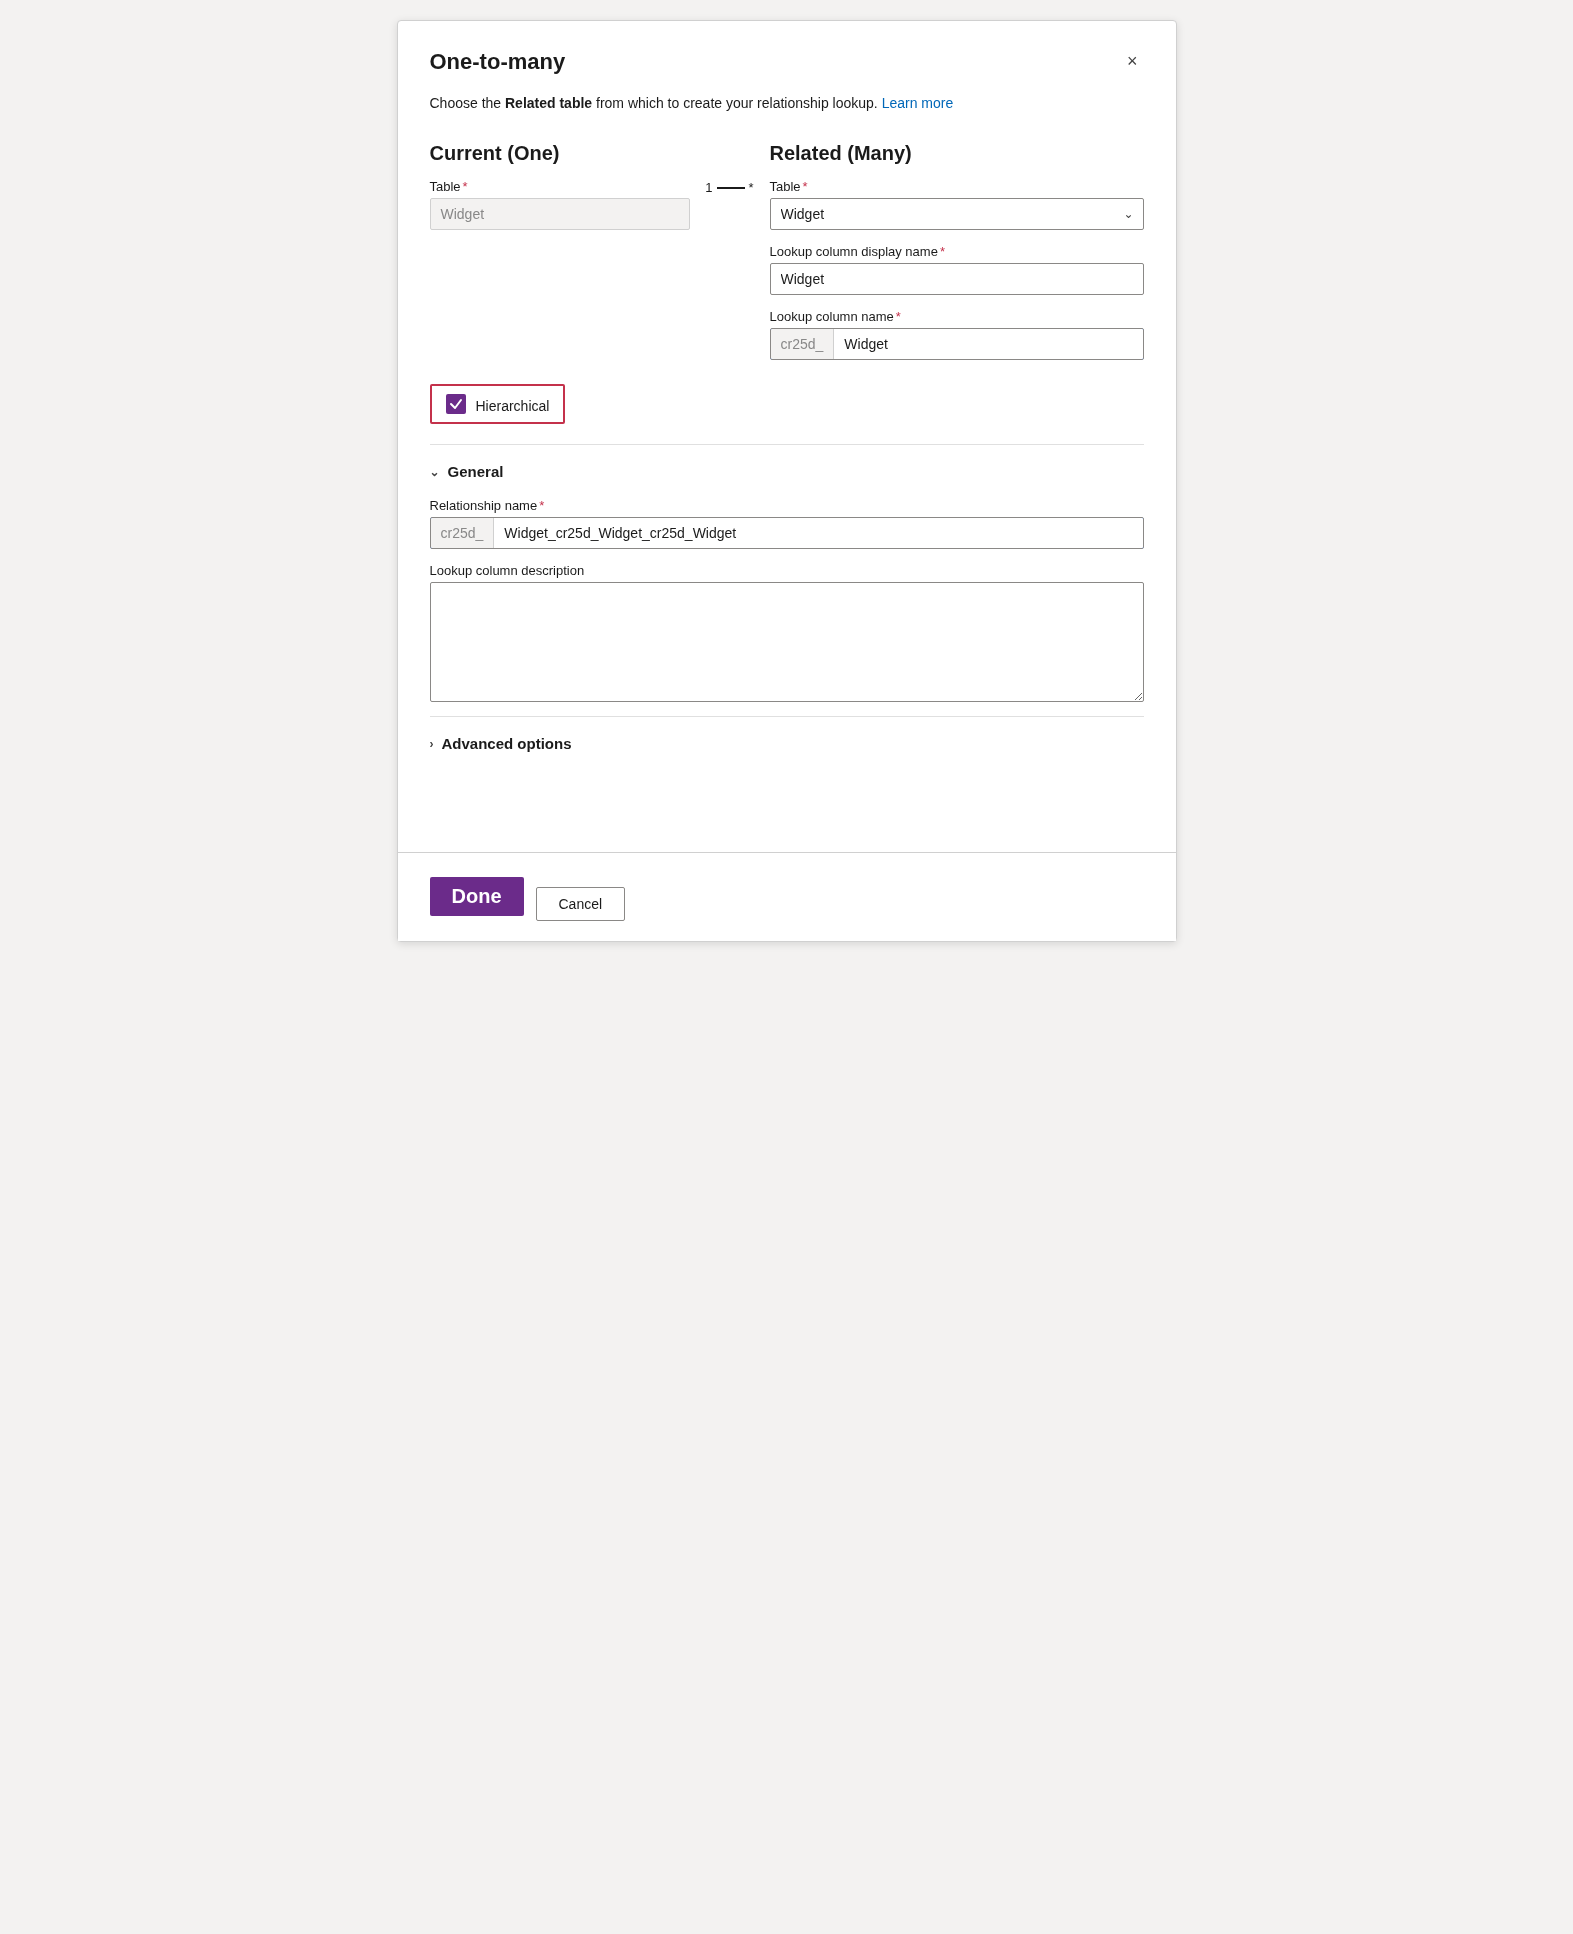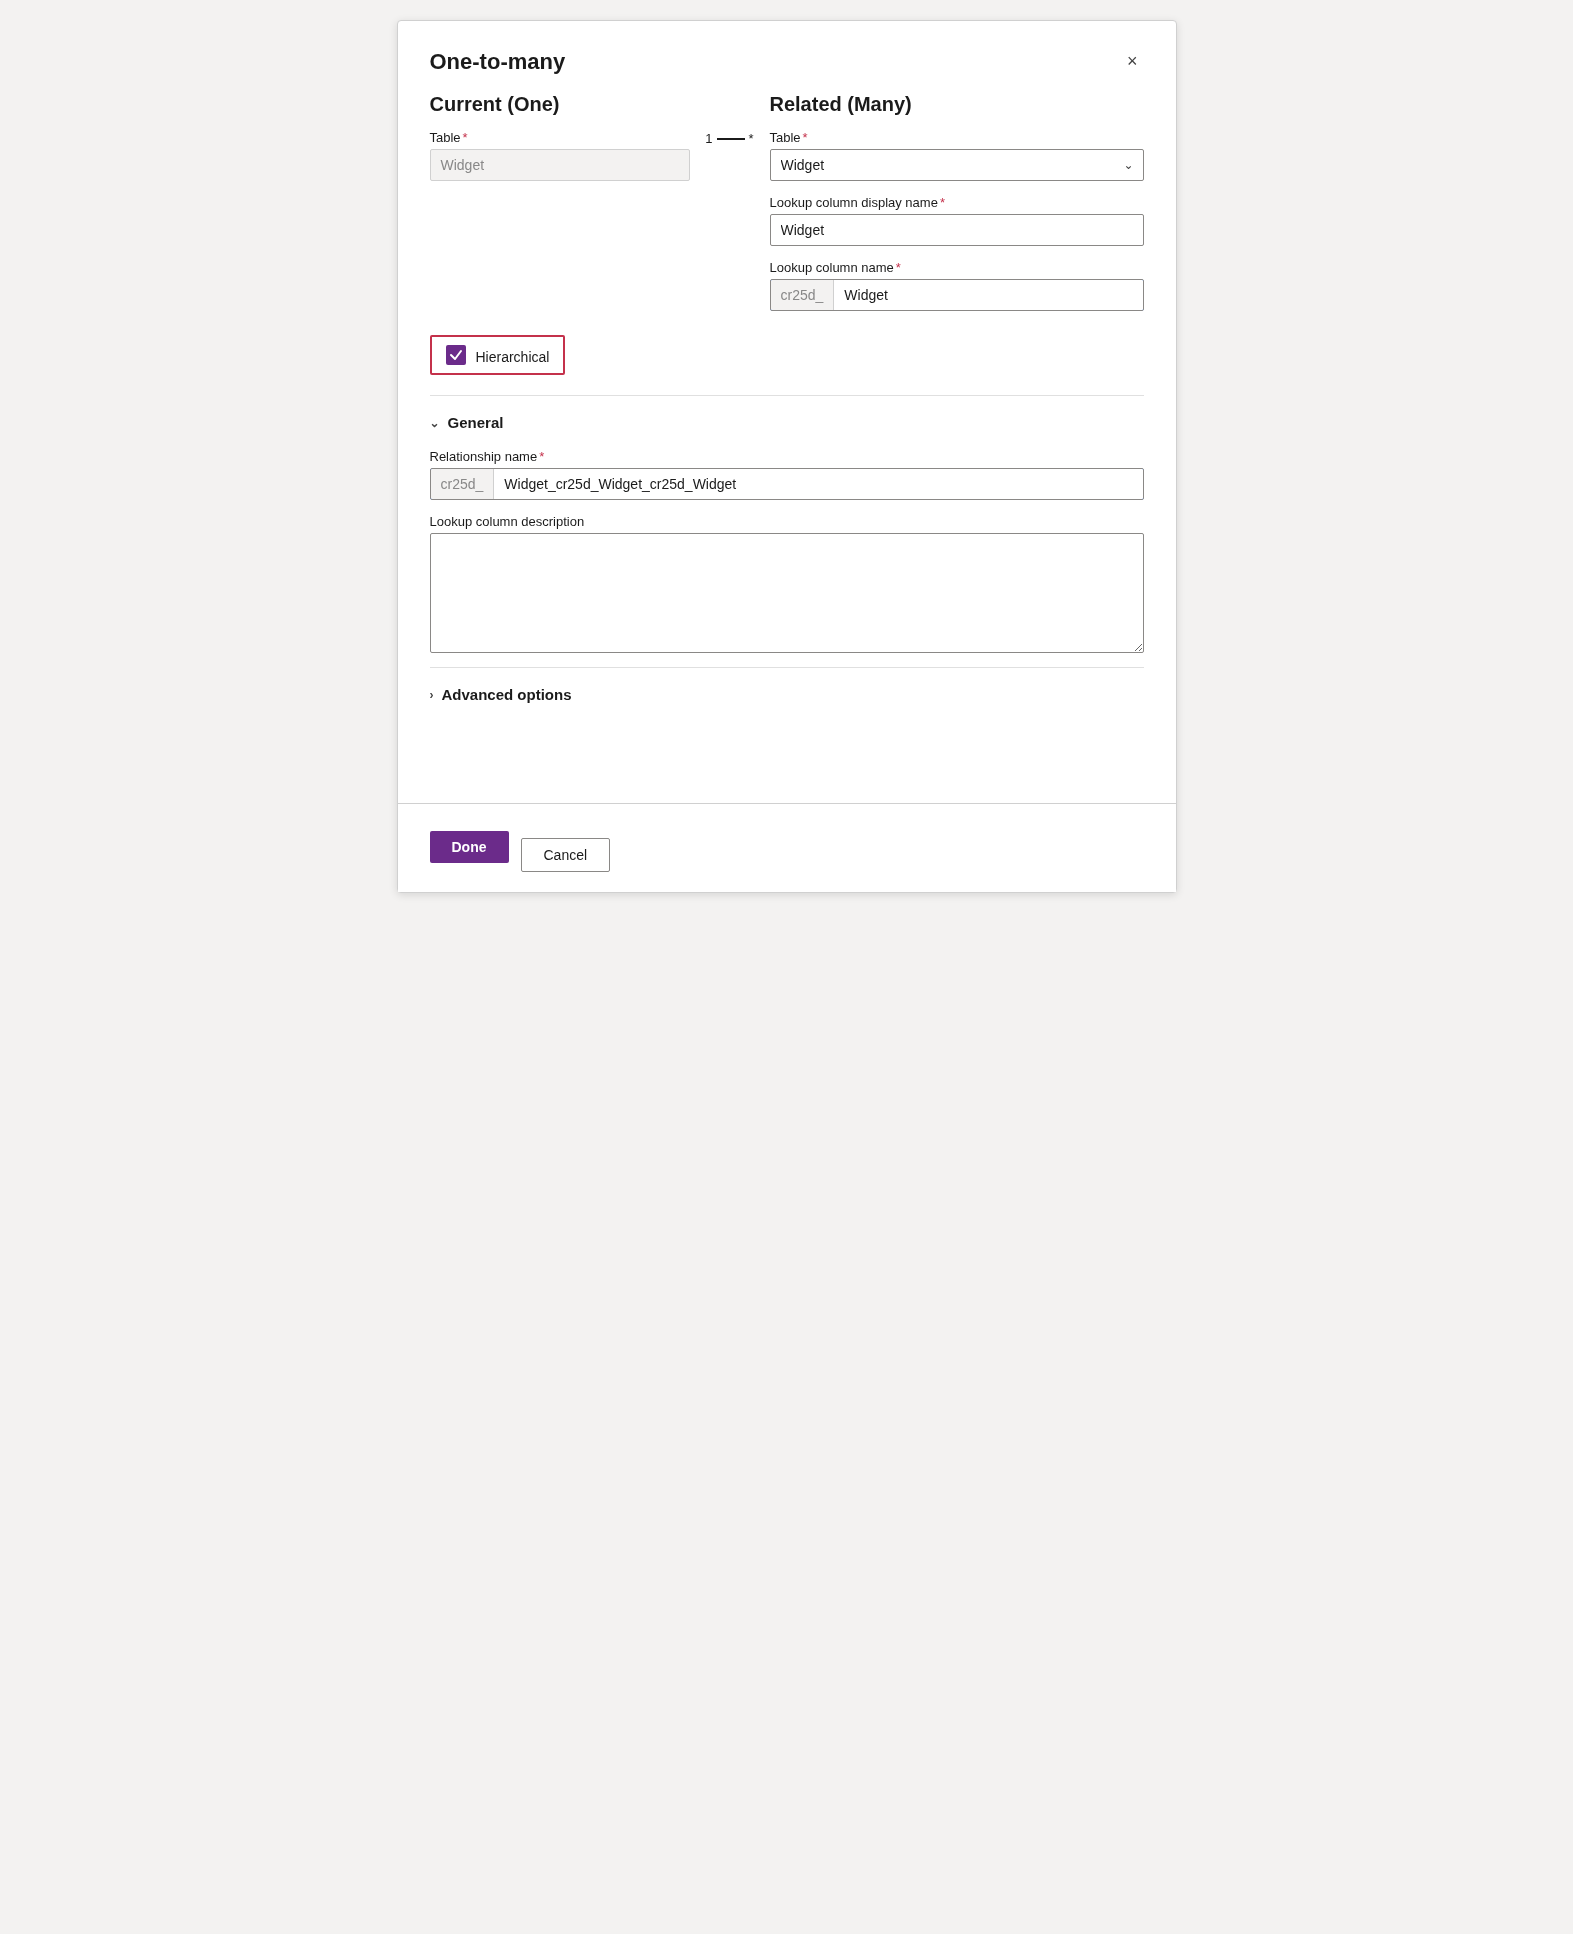--- a/index.html
+++ b/index.html
@@ -258,21 +258,21 @@
       margin: 0 -32px;
       padding-left: 32px;
       padding-right: 32px;
     }
     .btn-done {
       background: #6b2b8a;
       color: #fff;
       border: none;
       border-radius: 2px;
       padding: 8px 22px;
-      font-size: 14px;
+      font-size: 20px;
       font-weight: 600;
       cursor: pointer;
     }
     .btn-cancel {
       background: #fff;
       color: #1b1b1b;
       border: 1px solid #8a8886;
       border-radius: 2px;
       padding: 8px 22px;
       font-size: 14px;
@@ -283,20 +283,24 @@
 </head>
 <body>
 
 <div class="dialog">
 
   <div class="dialog-header">
     <h1 class="dialog-title">One-to-many</h1>
     <button class="close-btn">×</button>
   </div>
 
+  <p class="description">
+    <span>Choose the </span><strong>Related table</strong><span> from which to create your relationship lookup.</span>
+    <a href="#">Learn more</a>
+  </p>
 
   <div class="columns-row">
 
     <div class="column-current">
       <div class="col-label">Current (One)</div>
       <div class="field-label">
         <span>Table</span><span class="required-star">*</span>
       </div>
       <div class="readonly-field">Widget</div>
     </div>

